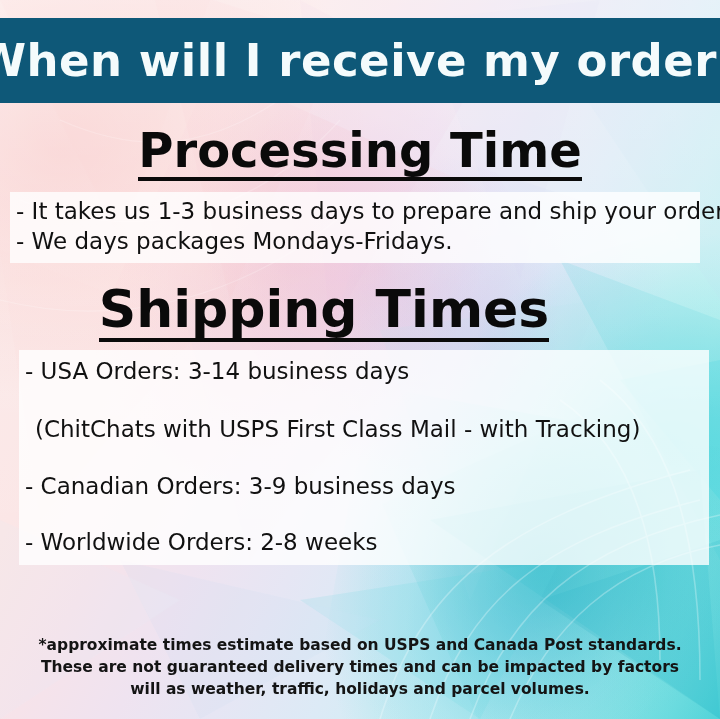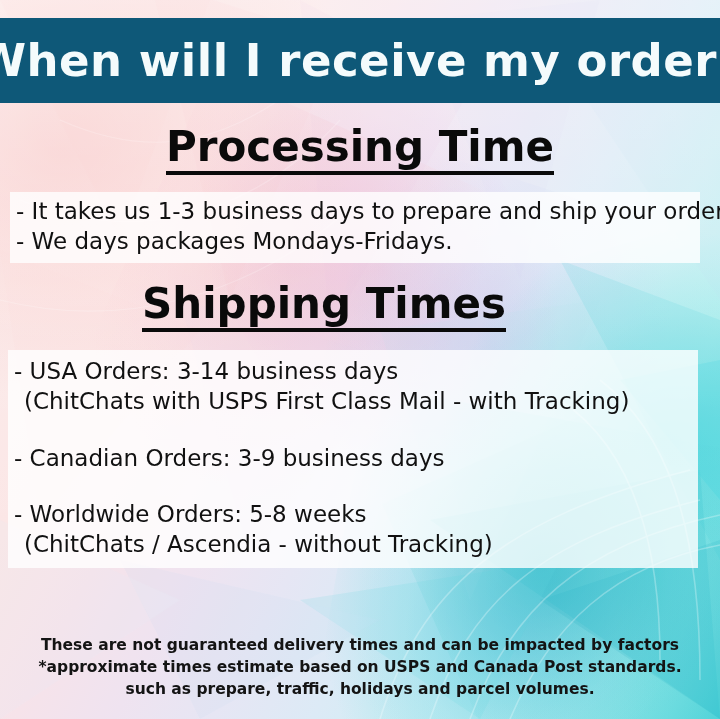--- a/index.html
+++ b/index.html
@@ -158,57 +158,58 @@
   .section-heading span {
     display: inline-block;
     border-bottom: 4px solid #0a0a0a;
     padding-bottom: 3px;
   }
 
   #processing-heading {
     position: absolute;
     left: 0; top: 126px;
     width: 720px;
-    font-size: 42px;
+    font-size: 48px;
   }
   #shipping-heading {
     position: absolute;
     left: 0; top: 283px;
     width: 648px;
-    font-size: 42px;
+    font-size: 52px;
   }
 
   .text-panel {
     position: absolute;
     background: rgba(255,255,255,0.80);
   }
   #processing-panel {
     left: 10px;
     top: 192px;
     width: 690px;
     padding: 4px 0 6px 0;
   }
   #shipping-panel {
-    left: 8px;
+    left: 19px;
     top: 350px;
     width: 690px;
     padding: 6px 0 8px 0;
   }
 
   .body-line {
     font-family: "DejaVu Sans", sans-serif;
     font-size: 23px;
     font-weight: 400;
     color: #111111;
     line-height: 1.32;
     white-space: nowrap;
     padding-left: 6px;
   }
   .body-line.indent {
     padding-left: 16px;
+    margin-top: 28px;
   }
   .block-gap {
     height: 26px;
   }
 
   .footnote {
     position: absolute;
     left: 0;
     top: 634px;
     width: 720px;
@@ -304,26 +305,25 @@
 
       <div class="block-gap"></div>
 
       <div>
         <div class="body-line">- Canadian Orders: 3-9 business days</div>
       </div>
 
       <div class="block-gap"></div>
 
       <div>
-        <div class="body-line">- Worldwide Orders: 5-8 weeks</div>
-        <div class="body-line indent">(ChitChats / Ascendia - without Tracking)</div>
+        <div class="body-line">- Worldwide Orders: 2-8 weeks</div>
       </div>
 
     </div>
 
     <div class="footnote">
+      <div>*approximate times estimate based on USPS and Canada Post standards.</div>
       <div>These are not guaranteed delivery times and can be impacted by factors</div>
-      <div>*approximate times estimate based on USPS and Canada Post standards.</div>
-      <div>such as prepare, traffic, holidays and parcel volumes.</div>
+      <div>will as weather, traffic, holidays and parcel volumes.</div>
     </div>
 
   </div>
 </div>
 
 </body></html>

